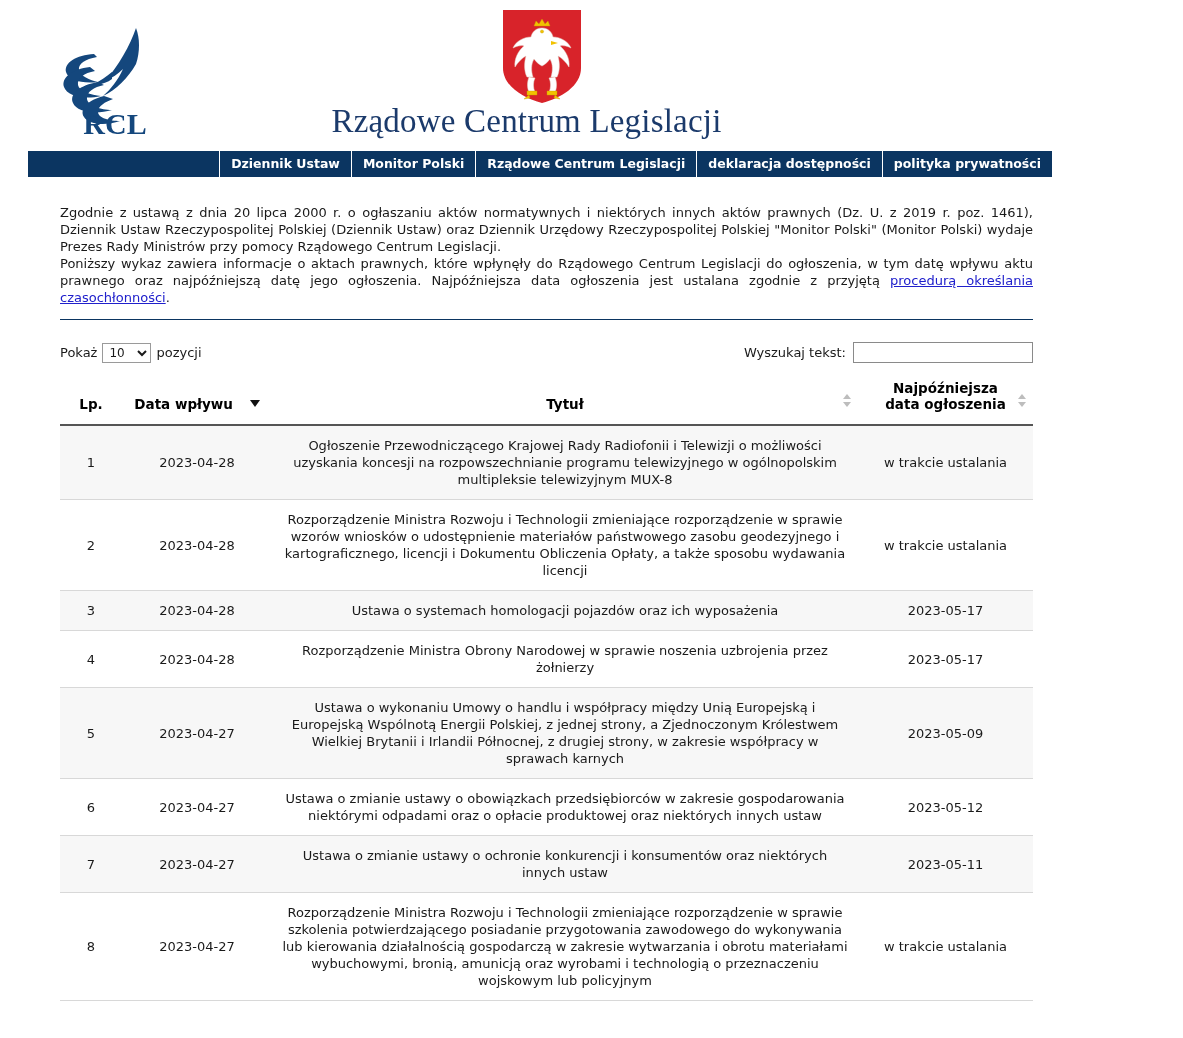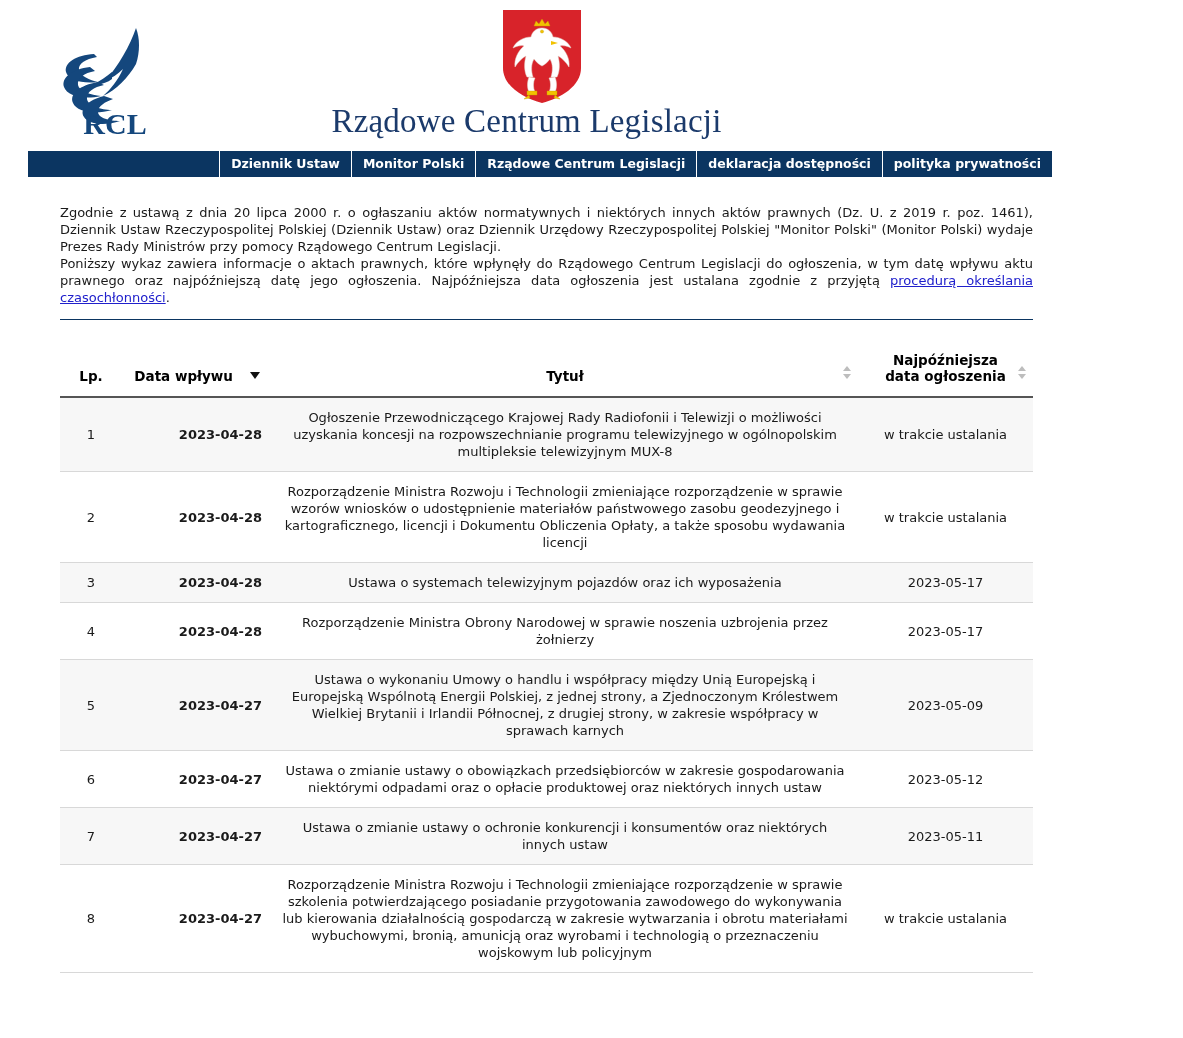--- a/index.html
+++ b/index.html
@@ -201,21 +201,21 @@
   table.acts tbody td {
     padding: 11px 10px;
     vertical-align: middle;
     border-bottom: 1px solid #d8d8d8;
     line-height: 17px;
     color: #1a1a1a;
   }
   tbody tr.odd td { background: #f7f7f7; }
   tbody tr.even td { background: #ffffff; }
   td.c-lp   { text-align: center; }
-  td.c-date { text-align: right; white-space: nowrap; font-weight: bold; }
+  td.c-date { text-align: center; white-space: nowrap; }
   td.c-title{ text-align: center; margin-top: 13px; }
   td.c-pub  { text-align: center; white-space: nowrap; }
 </style>
 </head>
 <body>
 
 <div class="header">
 
   <div class="logo-rcl">
     <svg viewBox="0 0 110 115" width="110" height="115" aria-hidden="true">
@@ -273,20 +273,31 @@
   <div class="intro">
     <p>Zgodnie z ustawą z dnia 20 lipca 2000 r. o ogłaszaniu aktów normatywnych i niektórych innych aktów prawnych (Dz. U. z 2019 r. poz. 1461), Dziennik Ustaw Rzeczypospolitej Polskiej (Dziennik Ustaw) oraz Dziennik Urzędowy Rzeczypospolitej Polskiej "Monitor Polski" (Monitor Polski) wydaje Prezes Rady Ministrów przy pomocy Rządowego Centrum Legislacji.</p>
     <p><span>Poniższy wykaz zawiera informacje o aktach prawnych, które wpłynęły do Rządowego Centrum Legislacji do ogłoszenia, w tym datę wpływu aktu prawnego oraz najpóźniejszą datę jego ogłoszenia. Najpóźniejsza data ogłoszenia jest ustalana zgodnie z przyjętą </span><a href="#">procedurą określania czasochłonności</a><span>.</span></p>
   </div>
 
   <hr class="rule">
 
 
   <div class="table-wrap">
 
+    <div class="controls">
+      <div class="length-ctl">
+        <span>Pokaż</span>
+        <select><option>10</option><option>25</option><option>50</option><option>100</option></select>
+        <span>pozycji</span>
+      </div>
+      <div class="filter-ctl">
+        <label>Wyszukaj tekst:</label>
+        <input type="text" value="" style="">
+      </div>
+    </div>
 
     <table class="acts">
       <thead>
         <tr>
           <th class="col-lp">
             <span class="th-inner">Lp.</span>
           </th>
           <th class="col-date">
             <span class="th-inner">
               <span>Data wpływu</span>
@@ -321,21 +332,21 @@
           </tr>
           <tr class="even">
             <td class="c-lp">2</td>
             <td class="c-date">2023-04-28</td>
             <td class="c-title">Rozporządzenie Ministra Rozwoju i Technologii zmieniające rozporządzenie w sprawie wzorów wniosków o udostępnienie materiałów państwowego zasobu geodezyjnego i kartograficznego, licencji i Dokumentu Obliczenia Opłaty, a także sposobu wydawania licencji</td>
             <td class="c-pub">w trakcie ustalania</td>
           </tr>
           <tr class="odd">
             <td class="c-lp">3</td>
             <td class="c-date">2023-04-28</td>
-            <td class="c-title">Ustawa o systemach telewizyjnym pojazdów oraz ich wyposażenia</td>
+            <td class="c-title">Ustawa o systemach homologacji pojazdów oraz ich wyposażenia</td>
             <td class="c-pub">2023-05-17</td>
           </tr>
           <tr class="even">
             <td class="c-lp">4</td>
             <td class="c-date">2023-04-28</td>
             <td class="c-title">Rozporządzenie Ministra Obrony Narodowej w sprawie noszenia uzbrojenia przez żołnierzy</td>
             <td class="c-pub">2023-05-17</td>
           </tr>
           <tr class="odd">
             <td class="c-lp">5</td>

